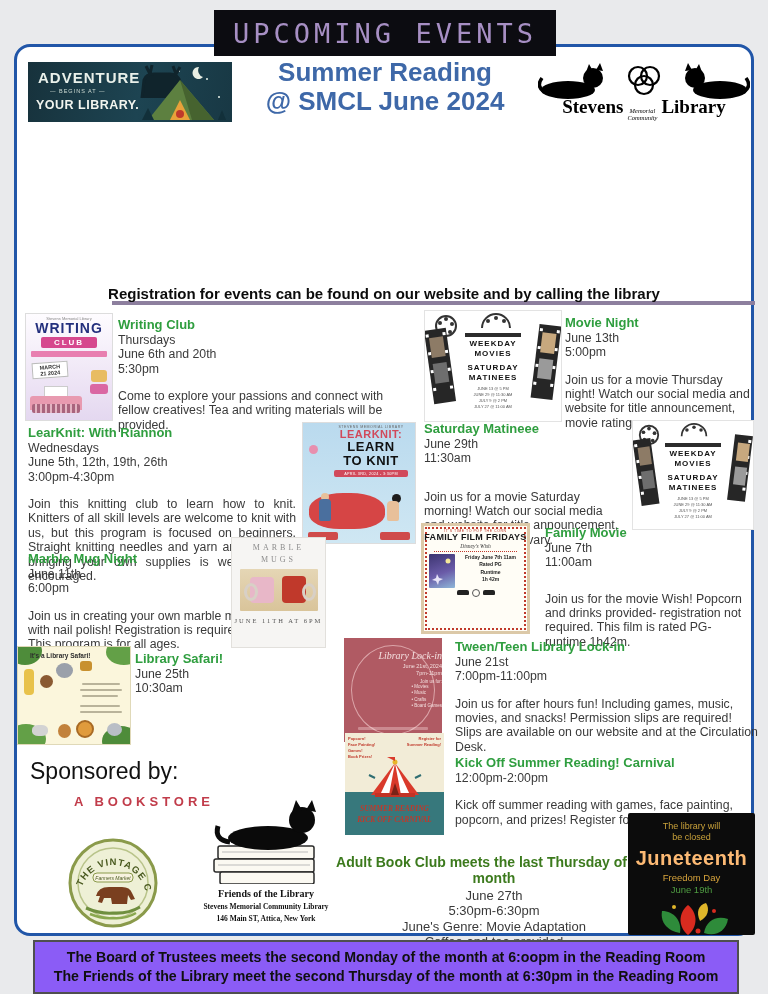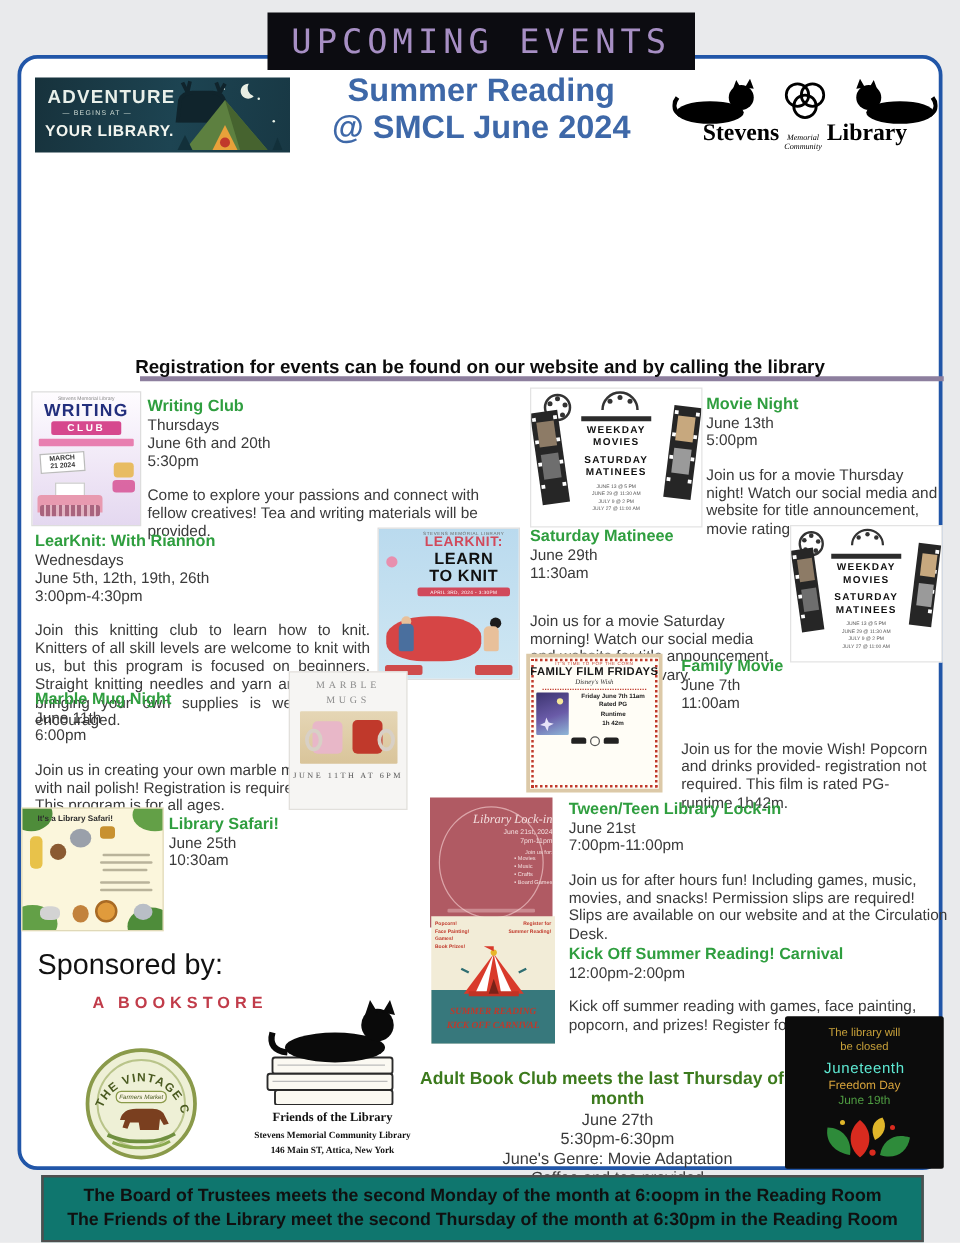--- a/index.html
+++ b/index.html
@@ -146,26 +146,26 @@
   .fr-line1{font-family:"Liberation Serif",serif;font-weight:bold;font-size:10px;color:#111;text-align:center;}
   .fr-line23{font-family:"Liberation Serif",serif;font-weight:bold;font-size:7.5px;color:#111;text-align:center;margin-top:3px;}
 
   
   .abc-h{color:#3c7a1d;font-weight:bold;font-size:14px;text-align:center;}
   .abc-d{color:#3a3a3a;font-size:13px;line-height:1.18;text-align:center;white-space:pre-line;margin-top:2px;}
 
   
   .jt{background:#0c0c0c;border-radius:2px;display:flex;flex-direction:column;align-items:center;padding-top:8px;}
   .jt .l1{color:#c8a13a;font-size:9px;line-height:1.25;text-align:center;white-space:pre-line;}
-  .jt .ti{color:#5eead4;font-weight:normal;font-size:12px;margin-top:3px;letter-spacing:.5px;}
+  .jt .ti{color:#fdba74;font-weight:bold;font-size:20px;margin-top:3px;letter-spacing:.5px;}
   .jt .l2{color:#d8a43c;font-size:9.5px;margin-top:2px;}
   .jt .l3{color:#4f9c42;font-size:9.5px;margin-top:1px;}
 
   
-  .footer{left:33px;top:940px;width:702px;height:50px;background:#0f766e;border:2px solid #4f4f4f;display:flex;flex-direction:column;align-items:center;justify-content:center;z-index:2;}
+  .footer{left:33px;top:940px;width:702px;height:50px;background:#8b5cf6;border:2px solid #4f4f4f;display:flex;flex-direction:column;align-items:center;justify-content:center;z-index:2;}
   .footer div{font-weight:bold;font-size:14.2px;color:#101010;line-height:1.35;}
 </style>
 </head>
 <body>
 
 <div class="root">
 
   <div class="abs page"></div>
 
   <div class="abs top-banner">

